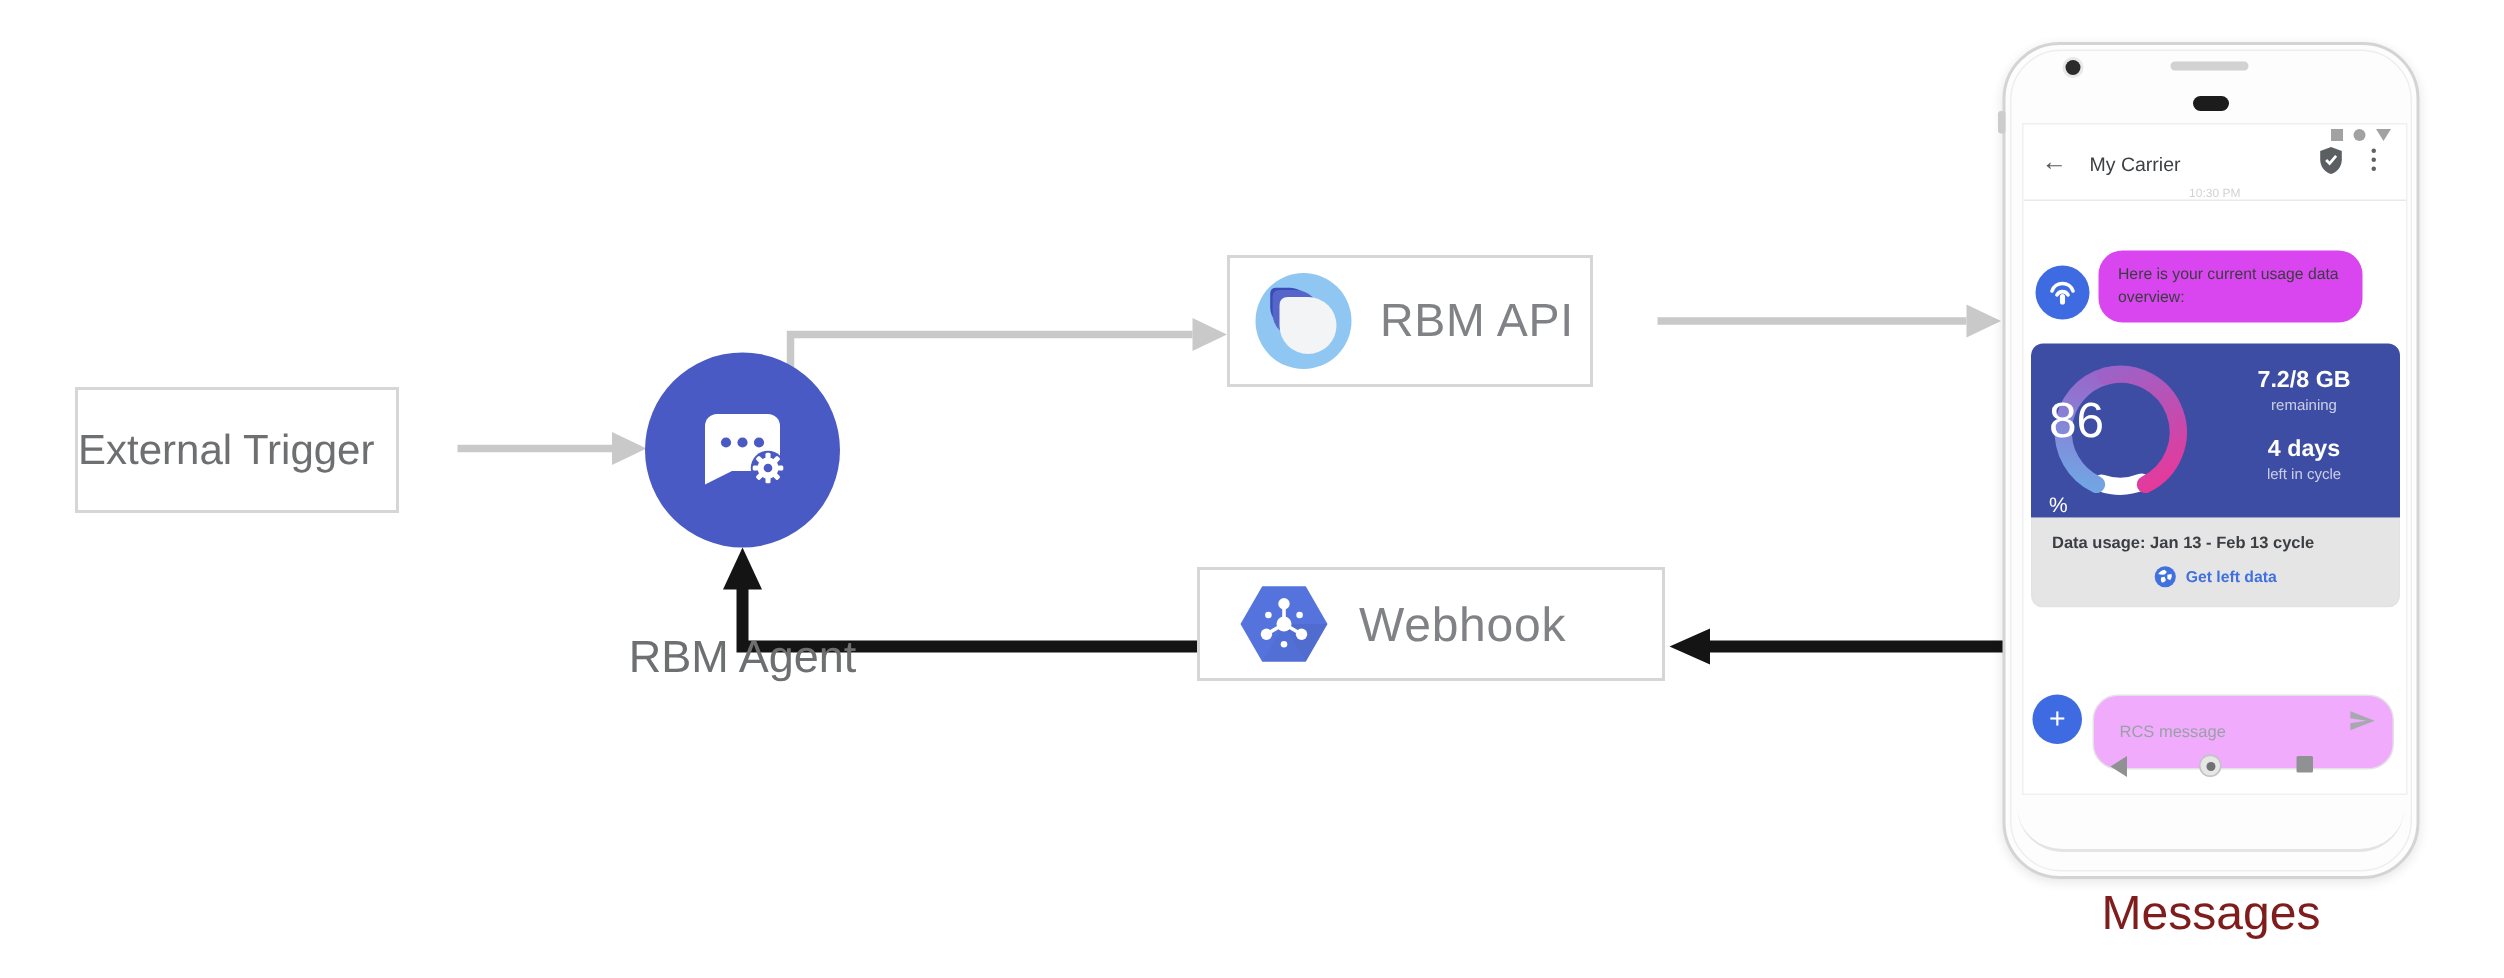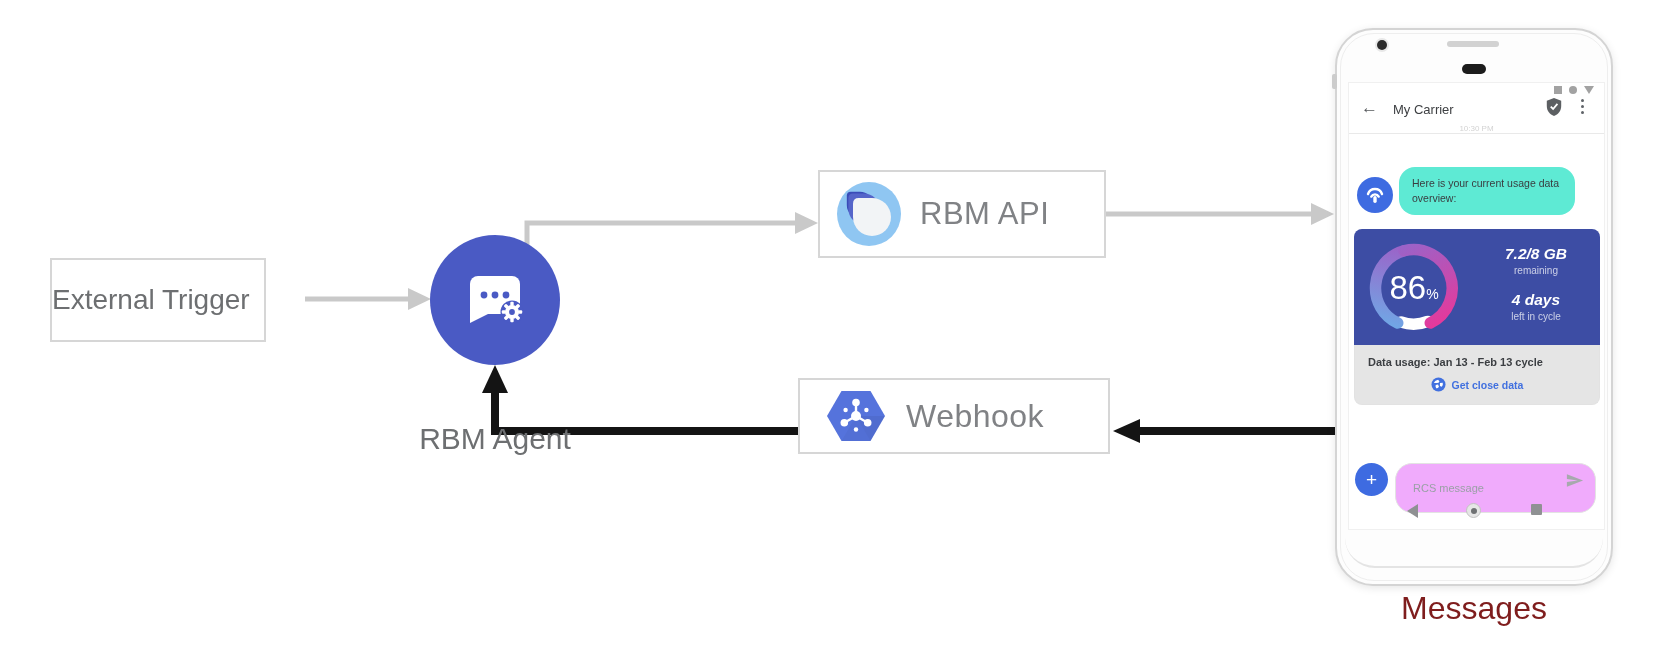--- a/index.html
+++ b/index.html
@@ -6,21 +6,21 @@
   .canvas{position:relative;width:1669px;height:652px;background:#fff;overflow:hidden;}
 
   
   .connectors{position:absolute;left:0;top:0;z-index:1;}
 
   
   .node-box{position:absolute;background:#fff;border:2px solid #d6d6d6;box-sizing:border-box;
             display:flex;align-items:center;z-index:2;color:#808285;font-weight:300;}
   .node-external{left:50px;top:258px;width:216px;height:84px;justify-content:flex-start;
                  font-size:28px;color:#6d6f71;}
-  .node-api{left:818px;top:170px;width:288px;height:88px;padding-left:16px;gap:18px;font-size:31px;letter-spacing:.5px;}
+  .node-api{left:818px;top:170px;width:244px;height:88px;padding-left:16px;gap:18px;font-size:31px;letter-spacing:.5px;}
   .node-webhook{left:798px;top:378px;width:312px;height:76px;padding-left:24px;gap:18px;font-size:32px;letter-spacing:.5px;}
 
   .agent-circle{position:absolute;left:430px;top:235px;width:130px;height:130px;border-radius:50%;
                 background:#4A5AC4;z-index:2;display:flex;align-items:center;justify-content:center;}
   .agent-label{position:absolute;left:360px;top:422px;width:270px;text-align:center;z-index:2;
                font-size:30px;font-weight:300;color:#6d6f71;}
   .phone-caption{position:absolute;left:1335px;top:590px;width:278px;text-align:center;z-index:2;
                  font-size:32px;font-weight:300;color:#7f1d1d;}
 
   
@@ -44,31 +44,31 @@
   .hdr-back{position:absolute;left:12px;top:15px;font-size:17px;color:#55585b;}
   .hdr-title{position:absolute;left:44px;top:19px;font-size:13px;color:#3e4043;}
   .hdr-shield{position:absolute;left:196px;top:14px;}
   .hdr-menu{position:absolute;left:230px;top:14px;display:flex;flex-direction:column;gap:3px;padding:2px;}
   .hdr-menu i{width:3px;height:3px;border-radius:50%;background:#5f6368;display:block;}
   .hdr-divider{position:absolute;left:0;top:50px;width:100%;height:1px;background:#e9e9e9;}
   .timestamp{position:absolute;left:0;top:41px;width:100%;text-align:center;font-size:8px;color:#d3d3d3;}
 
   .avatar{position:absolute;left:8px;top:94px;width:36px;height:36px;border-radius:50%;background:#3E6BE1;
           display:flex;align-items:center;justify-content:center;}
-  .bubble{position:absolute;left:50px;top:84px;width:150px;background:#5eead4;border-radius:16px;
+  .bubble{position:absolute;left:50px;top:84px;width:150px;background:#d946ef;border-radius:16px;
           padding:9px 13px;font-size:10.5px;line-height:1.45;color:#3a3d40;}
 
   .usage-card{position:absolute;left:5px;top:146px;width:246px;}
   .card-blue{position:relative;height:116px;background:#3D4DA4;border-radius:8px 8px 0 0;}
   .gauge{position:absolute;left:12px;top:11px;}
-  .gauge-center{position:absolute;left:12px;top:11px;width:96px;height:96px;display:flex;align-items:baseline;justify-content:center;color:#fff;}
+  .gauge-center{position:absolute;left:12px;top:11px;width:96px;height:96px;display:flex;align-items:baseline;justify-content:center;color:#fff;flex-direction:column;}
   .gauge-num{font-size:33px;font-weight:300;line-height:96px;}
   .gauge-unit{font-size:14px;}
   .card-stats{position:absolute;left:126px;right:8px;top:16px;text-align:center;color:#fff;}
-  .stat-val{font-size:15.5px;font-weight:700;font-style:italic;}
+  .stat-val{font-size:15.5px;font-weight:700;}
   .stat-sub{font-size:10px;color:rgba(255,255,255,.72);margin-top:2px;}
   .stat-gap{height:15px;}
   .card-white{background:#e5e5e5;border:1px solid #e2e2e2;border-top:none;border-radius:0 0 8px 8px;
               padding:11px 13px 12px;box-sizing:border-box;}
   .cw-title{font-size:11px;font-weight:700;color:#3b3e42;}
   .cw-body{font-size:9.5px;color:#5e6266;line-height:1.45;margin-top:4px;}
   .cw-action{margin-top:9px;display:flex;align-items:center;justify-content:center;gap:6px;
              color:#4170DF;font-size:10.5px;font-weight:700;cursor:pointer;}
 
   .plus-btn{position:absolute;left:6px;top:380px;width:33px;height:33px;border-radius:50%;background:#3E6BE1;
@@ -253,21 +253,21 @@
         </div>
         <div class="card-white">
           <div class="cw-title">Data usage: Jan 13 - Feb 13 cycle</div>
           <div class="cw-action">
             <svg width="15" height="15" viewBox="0 0 16 16">
               <circle cx="8" cy="8" r="7.5" fill="#4170DF"></circle>
               <path d="M3 6 Q4.5 3.5 7.5 3 L9 4.5 Q8.5 6.5 6.5 6.5 Q4.5 6.5 3 6 Z" fill="#ffffff"></path>
               <path d="M9.5 6.5 L12.5 6 Q13.2 8.5 11.5 10.5 L9.5 9.5 Z" fill="#ffffff"></path>
               <path d="M5 8.5 L7.5 8 L8.5 10.5 Q7 12.5 5.5 12 Q4.5 10 5 8.5 Z" fill="#ffffff"></path>
             </svg>
-            <span>Get close data</span>
+            <span>Get left data</span>
           </div>
         </div>
       </div>
 
       <div class="plus-btn">+</div>
       <div class="compose-pill">
         <input class="compose-input" type="text" placeholder="RCS message" style="">
         <svg class="send-icon" width="18" height="15" viewBox="0 0 20 16">
           <path d="M1 1 L19 8 L1 15 L1 9.8 L13 8 L1 6.2 Z" fill="#a6a9ad"></path>
         </svg>

